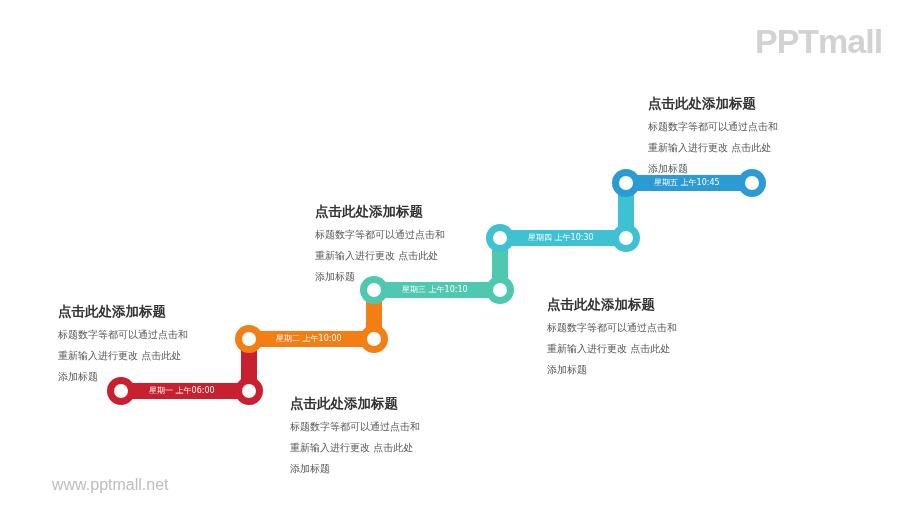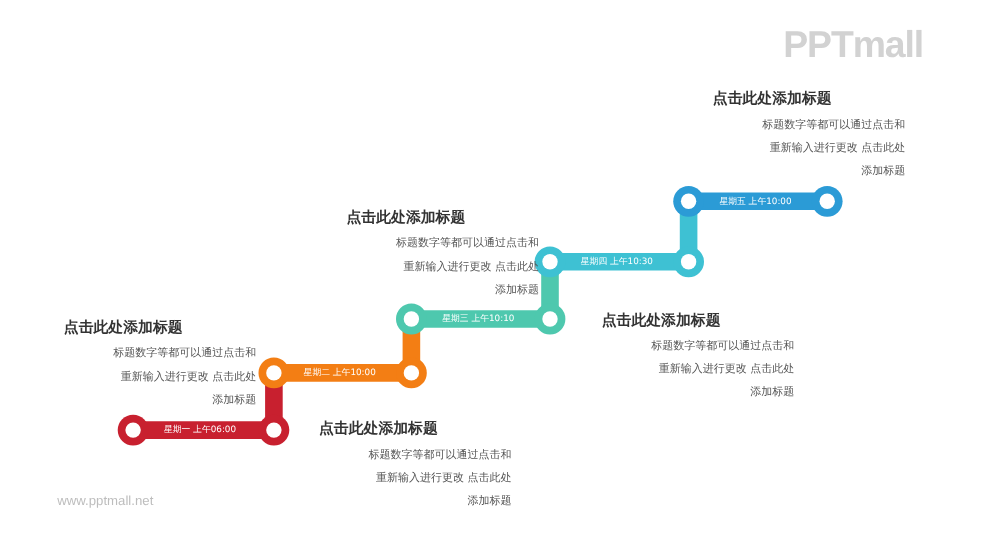--- a/index.html
+++ b/index.html
@@ -1,28 +1,28 @@
 <!DOCTYPE html>
 <html><head>
 <meta charset="utf-8">
 <style>
   html, body { margin:0; padding:0; }
   body { width:900px; height:506px; position:relative; background:#ffffff; overflow:hidden;
          font-family: "DejaVu Sans", "Liberation Sans", sans-serif; }
-  .logo { position:absolute; left:712px; top:22px; font-family:"Liberation Sans", sans-serif;
+  .logo { position:absolute; left:755px; top:22px; font-family:"Liberation Sans", sans-serif;
           font-size:34px; font-weight:bold; color:#d2d2d2; letter-spacing:-1px; }
-  .footer { position:absolute; left:52px; top:448px; font-size:12px; color:#bdbdbd;
+  .footer { position:absolute; left:52px; top:476px; font-size:16px; color:#bdbdbd;
             font-family:"Liberation Sans", sans-serif; }
   svg.diagram { position:absolute; left:0; top:0; }
   .step-label { position:absolute; font-size:8px; color:#ffffff; white-space:nowrap;
                 font-family:"DejaVu Sans", sans-serif; line-height:10px; }
   .card { position:absolute; width:175px; }
-  .card .title { font-size:13.5px; font-weight:bold; color:#333333; line-height:18px; margin-bottom:4px; }
+  .card .title { font-size:13.5px; font-weight:bold; color:#333333; line-height:18px; margin-bottom:4px;margin-top:13px; }
   .card .body { font-size:10px; color:#555555; line-height:21px; }
-  .card .body span { display:block;text-align:right; }
+  .card .body span { display:block; }
 </style>
 </head>
 <body>
 
 <div class="logo">PPTmall</div>
 
 <svg class="diagram" width="900" height="506">
 
   <g>
     <line x1="121" y1="391" x2="249" y2="391" stroke="#c8202f" stroke-width="16"></line>
@@ -66,21 +66,21 @@
       <circle cx="626" cy="183" r="7" fill="#fff"></circle>
     <circle cx="752" cy="183" r="14" fill="#2b9bd6"></circle>
       <circle cx="752" cy="183" r="7" fill="#fff"></circle>
   </g>
 </svg>
 
 <div class="step-label" style="left:149px; top:386px;">星期一 上午06:00</div>
 <div class="step-label" style="left:276px; top:334px;">星期二 上午10:00</div>
 <div class="step-label" style="left:402px; top:285px;">星期三 上午10:10</div>
 <div class="step-label" style="left:528px; top:233px;">星期四 上午10:30</div>
-<div class="step-label" style="left:654px; top:178px;">星期五 上午10:00</div>
+<div class="step-label" style="left:654px; top:178px;">星期五 上午10:45</div>
 
 <div class="card" style="left:58px; top:289px;">
   <div class="title">点击此处添加标题</div>
   <div class="body">
     <span>标题数字等都可以通过点击和</span>
     <span>重新输入进行更改 点击此处</span>
     <span>添加标题</span>
   </div>
 </div>
 

